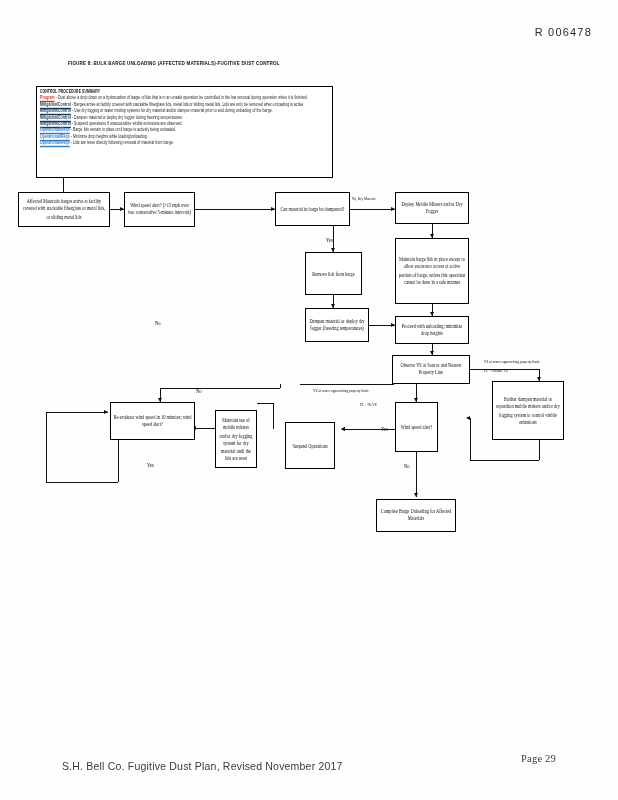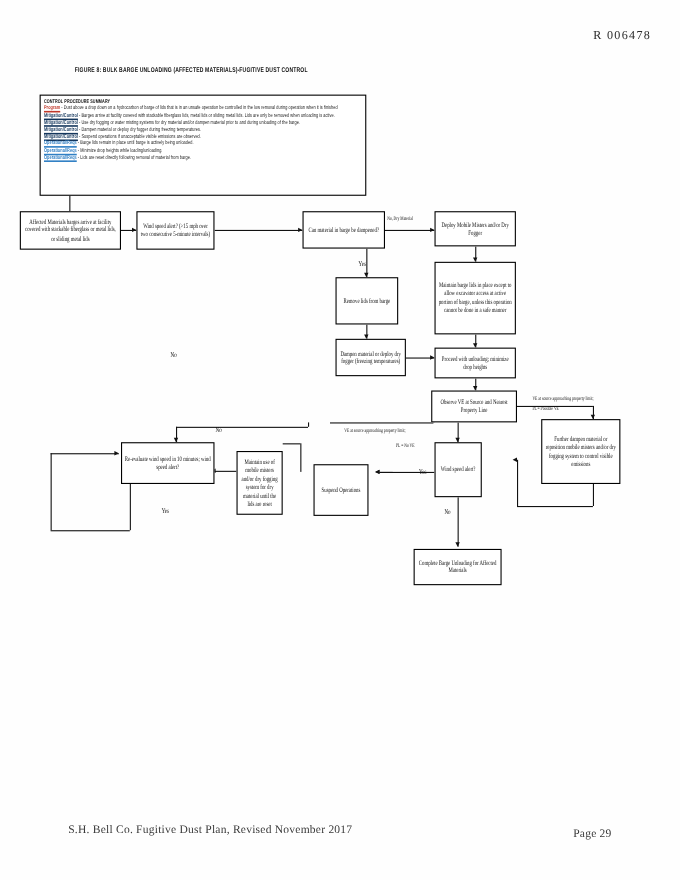--- a/index.html
+++ b/index.html
@@ -19,21 +19,21 @@
     position: absolute;
     inset: 0;
     background: #fefefe;
   }
 
   
   .bates {
     position: absolute;
     top: 26px;
     right: 26px;
-    font-family: Liberation Serif, serif;
+    font-family: Liberation Sans, sans-serif;
     font-size: 11px;
     letter-spacing: 1.2px;
     color: #2a2a2a;
   }
   .fig-title {
     position: absolute;
     left: 68px;
     top: 60px;
     font-family: "Liberation Sans", sans-serif;
     font-size: 4.6px;
@@ -138,22 +138,22 @@
   .edge-label.small {
     font-size: 3.4px;
     line-height: 4.2px;
     transform: scaleY(1.45);
   }
 
   
   .footer-left {
     position: absolute;
     left: 62px;
-    bottom: 40px;
-    font-family: Liberation Serif, serif;
+    bottom: 28px;
+    font-family: Liberation Sans, sans-serif;
     font-size: 10.5px;
     color: #3a3a3a;
     letter-spacing: 0.2px;
   }
   .footer-right {
     position: absolute;
     right: 62px;
     bottom: 36px;
     font-family: "Liberation Serif", serif;
     font-size: 10.5px;

